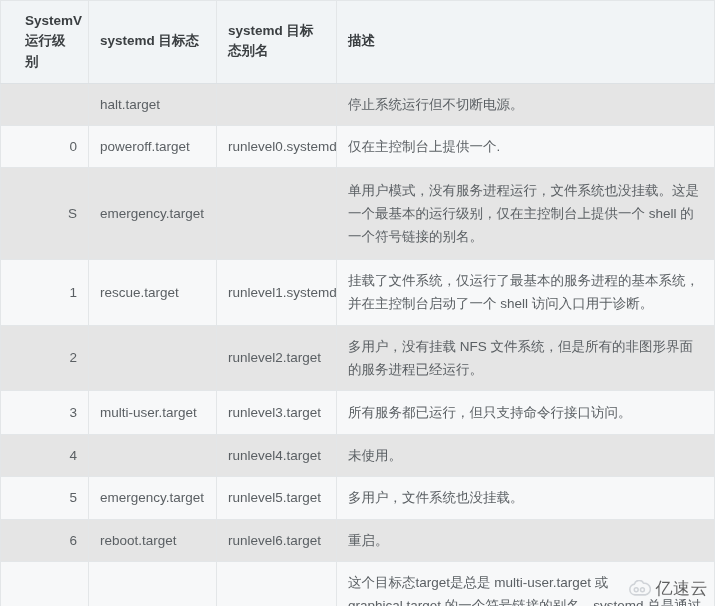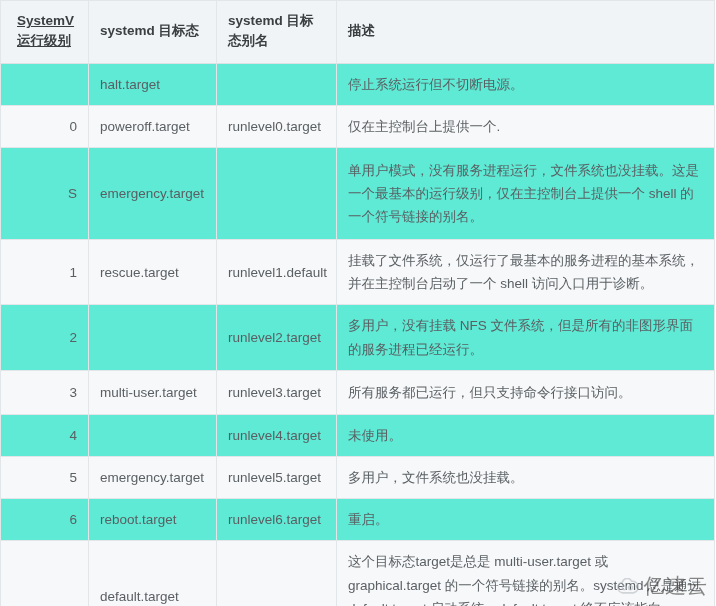--- a/index.html
+++ b/index.html
@@ -44,32 +44,31 @@
     color: #3b3f42;
     font-weight: bold;
     font-size: 13.5px;
     text-align: left;
     padding: 10px 11px 11px 11px;
     line-height: 1.5;
     height: 40px;
     border-bottom: 1px solid #dde1e4;
   }
   table.runlevel-table thead th.th-runlevel {
-    padding-left: 16px;
-    text-decoration: underline;
+    padding-left: 24px;
   }
   table.runlevel-table tbody td {
     padding: 9px 11px;
     color: #5a5f63;
   }
   table.runlevel-table tbody tr.shaded td {
     background: #f7f8f9;
   }
   table.runlevel-table tbody tr.plain td {
-    background: #5eead4;
+    background: #e5e5e5;
   }
   td.cell-runlevel {
     text-align: right;
     padding-right: 14px;
     color: #5a5f63;
   }
   td.cell-target,
   td.cell-alias {
     text-align: left;
     white-space: nowrap;
@@ -96,22 +95,22 @@
     position: absolute;
     right: 8px;
     bottom: 6px;
     display: flex;
     align-items: center;
     gap: 5px;
     opacity: 0.62;
     pointer-events: none;
   }
   .watermark .wm-text {
-    font-size: 21px;
-    color: #404040;
+    font-size: 17px;
+    color: #000000;
     letter-spacing: 0.5px;
     font-family: Liberation Mono, monospace;
   }
   .watermark .wm-logo {
     width: 24px;
     height: 17px;
     display: block;
   }
 </style>
 </head>
@@ -136,33 +135,33 @@
     <tbody>
       <tr class="plain r-halt">
         <td class="cell-runlevel"></td>
         <td class="cell-target">halt.target</td>
         <td class="cell-alias"></td>
         <td class="cell-desc">停止系统运行但不切断电源。</td>
       </tr>
       <tr class="shaded r-poweroff">
         <td class="cell-runlevel">0</td>
         <td class="cell-target">poweroff.target</td>
-        <td class="cell-alias">runlevel0.target</td>
+        <td class="cell-alias">runlevel0.systemd</td>
         <td class="cell-desc">仅在主控制台上提供一个.</td>
       </tr>
       <tr class="plain r-emergency">
         <td class="cell-runlevel">S</td>
         <td class="cell-target">emergency.target</td>
         <td class="cell-alias"></td>
         <td class="cell-desc">单用户模式，没有服务进程运行，文件系统也没挂载。这是一个最基本的运行级别，仅在主控制台上提供一个 shell 的一个符号链接的别名。</td>
       </tr>
       <tr class="shaded r-rescue">
         <td class="cell-runlevel">1</td>
         <td class="cell-target">rescue.target</td>
-        <td class="cell-alias">runlevel1.default</td>
+        <td class="cell-alias">runlevel1.systemd</td>
         <td class="cell-desc">挂载了文件系统，仅运行了最基本的服务进程的基本系统，并在主控制台启动了一个 shell 访问入口用于诊断。</td>
       </tr>
       <tr class="plain r-runlevel2">
         <td class="cell-runlevel">2</td>
         <td class="cell-target"></td>
         <td class="cell-alias">runlevel2.target</td>
         <td class="cell-desc">多用户，没有挂载 NFS 文件系统，但是所有的非图形界面的服务进程已经运行。</td>
       </tr>
       <tr class="shaded r-multiuser">
         <td class="cell-runlevel">3</td>

